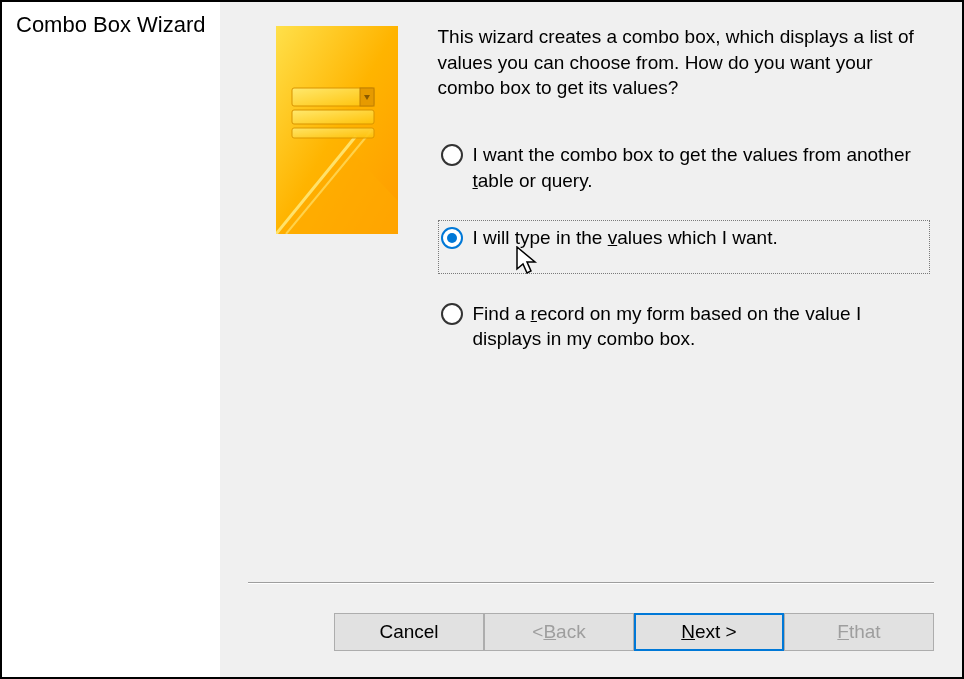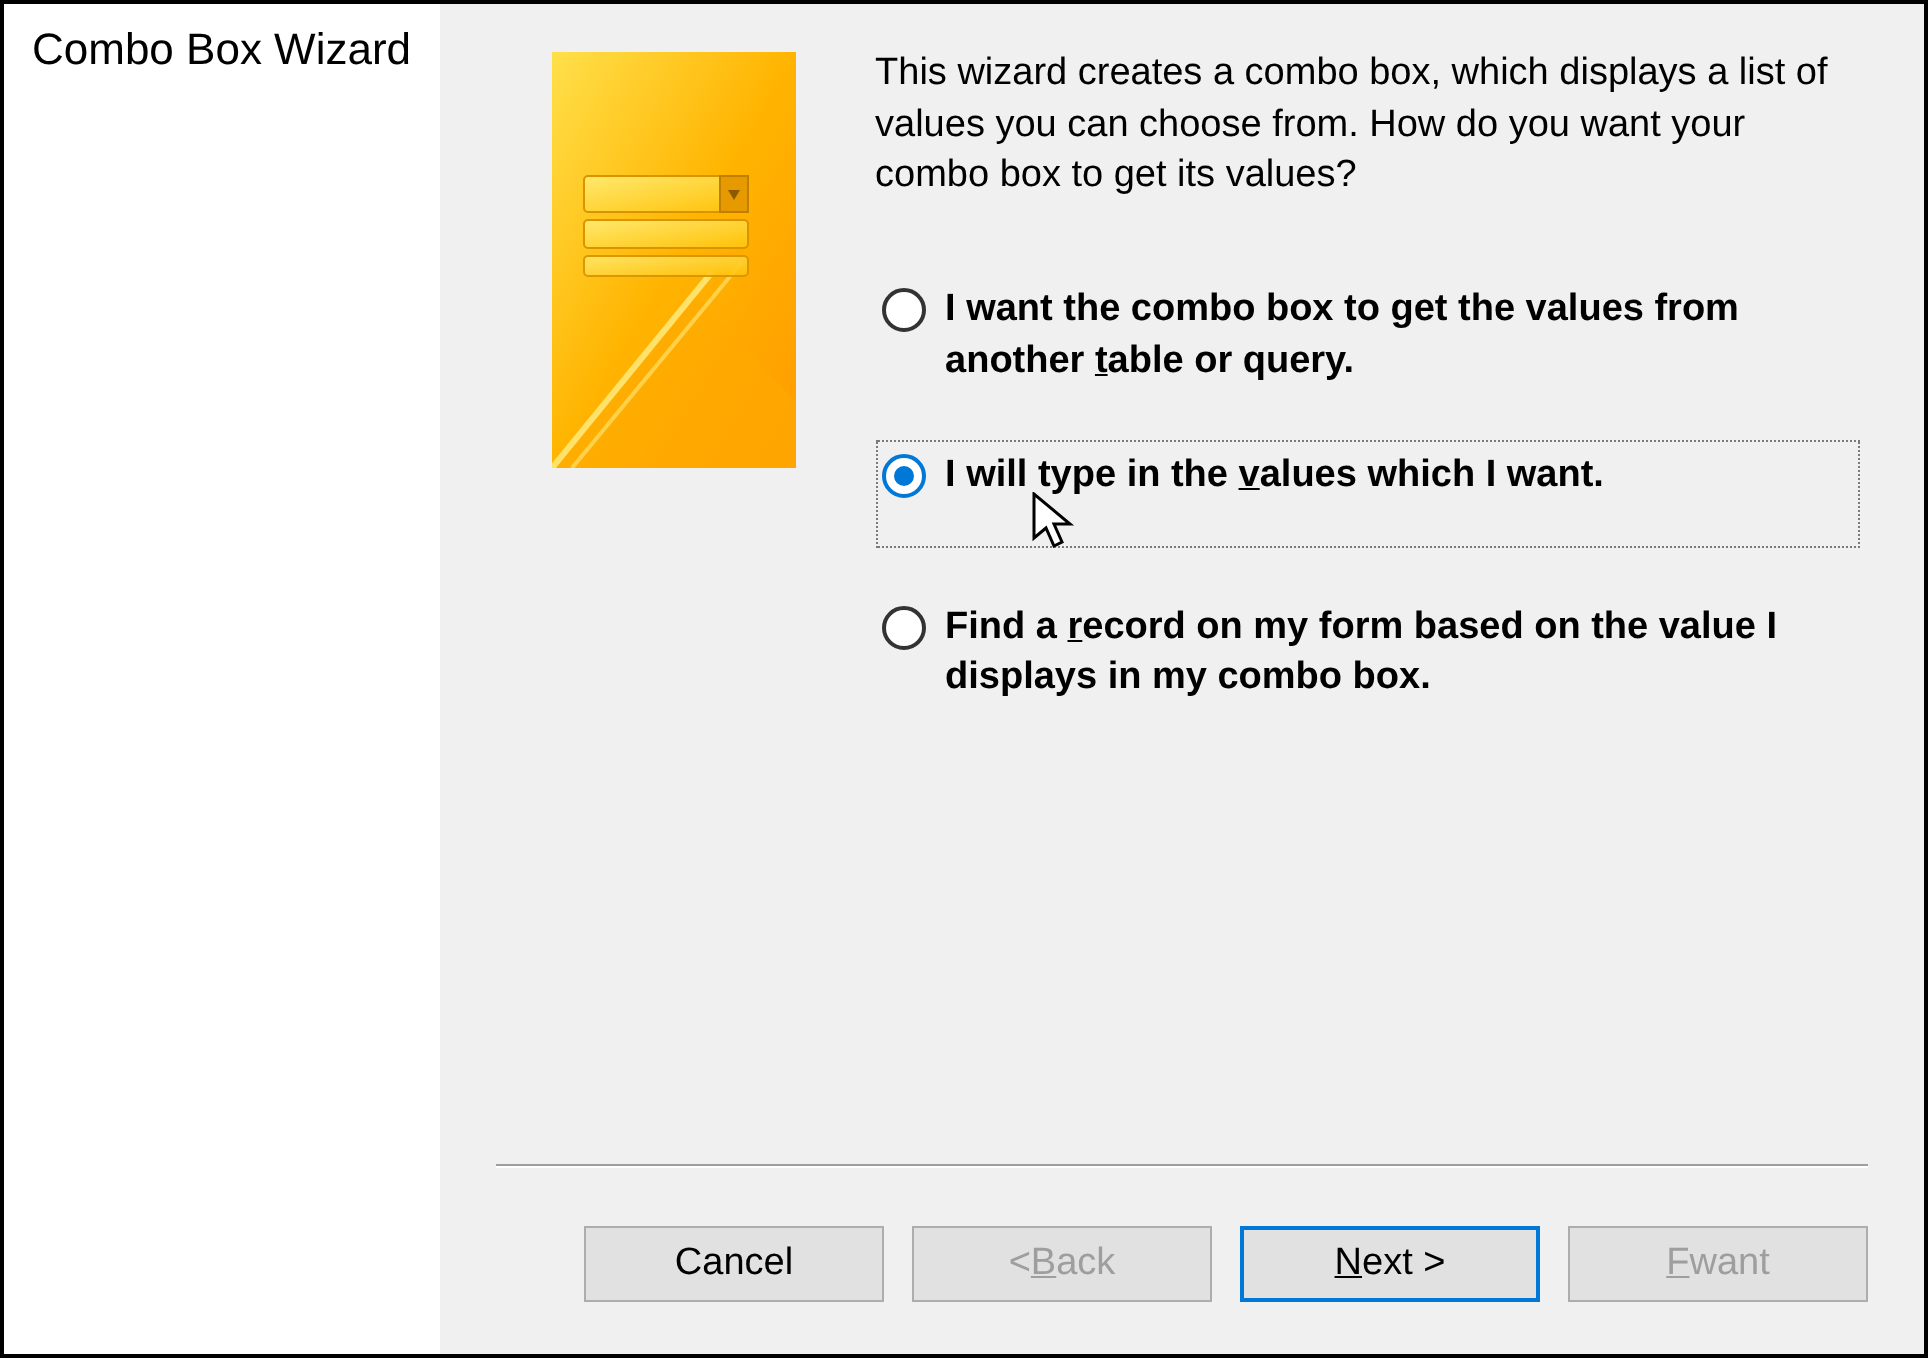--- a/index.html
+++ b/index.html
@@ -49,21 +49,20 @@
     line-height: 1.35;
     margin-bottom: 36px;
   }
   .option {
     display: flex;
     align-items: flex-start;
     gap: 6px;
     margin-bottom: 22px;
     padding: 4px 6px 4px 2px;
     border: 1px solid transparent;
-    font-weight: bold;
   }
   .option.selected {
     border: 1px dotted #7a7a7a;
     padding-right: 8px;
     padding-bottom: 22px;
   }
   .radio {
     flex: 0 0 auto;
     width: 22px;
     height: 22px;
@@ -95,21 +94,20 @@
     bottom: 94px;
     height: 1px;
     background: #9e9e9e;
     box-shadow: 0 1px 0 #fff;
   }
   .buttons {
     position: absolute;
     right: 28px;
     bottom: 26px;
     display: flex;
-    gap: 14px;
   }
   .btn {
     width: 150px;
     height: 38px;
     display: flex;
     align-items: center;
     justify-content: center;
     background: #e1e1e1;
     border: 1px solid #adadad;
     font-size: 19px;
@@ -199,21 +197,21 @@
         <span>&lt; </span>
           <span class="u">B</span>
           <span>ack</span>
       </div>
       <div class="btn default">
         <span class="u">N</span>
           <span>ext &gt;</span>
       </div>
       <div class="btn disabled">
         <span class="u">F</span>
-          <span>want</span>
+          <span>that</span>
       </div>
     </div>
 
     <svg class="cursor" width="24" height="30" viewBox="0 0 24 30">
       <path d="M1 1 L1 23 L7 18 L11 27 L15 25 L11 16 L19 16 Z" fill="#fff" stroke="#000" stroke-width="1.5"></path>
     </svg>
 
   </div>
 </div>
 

